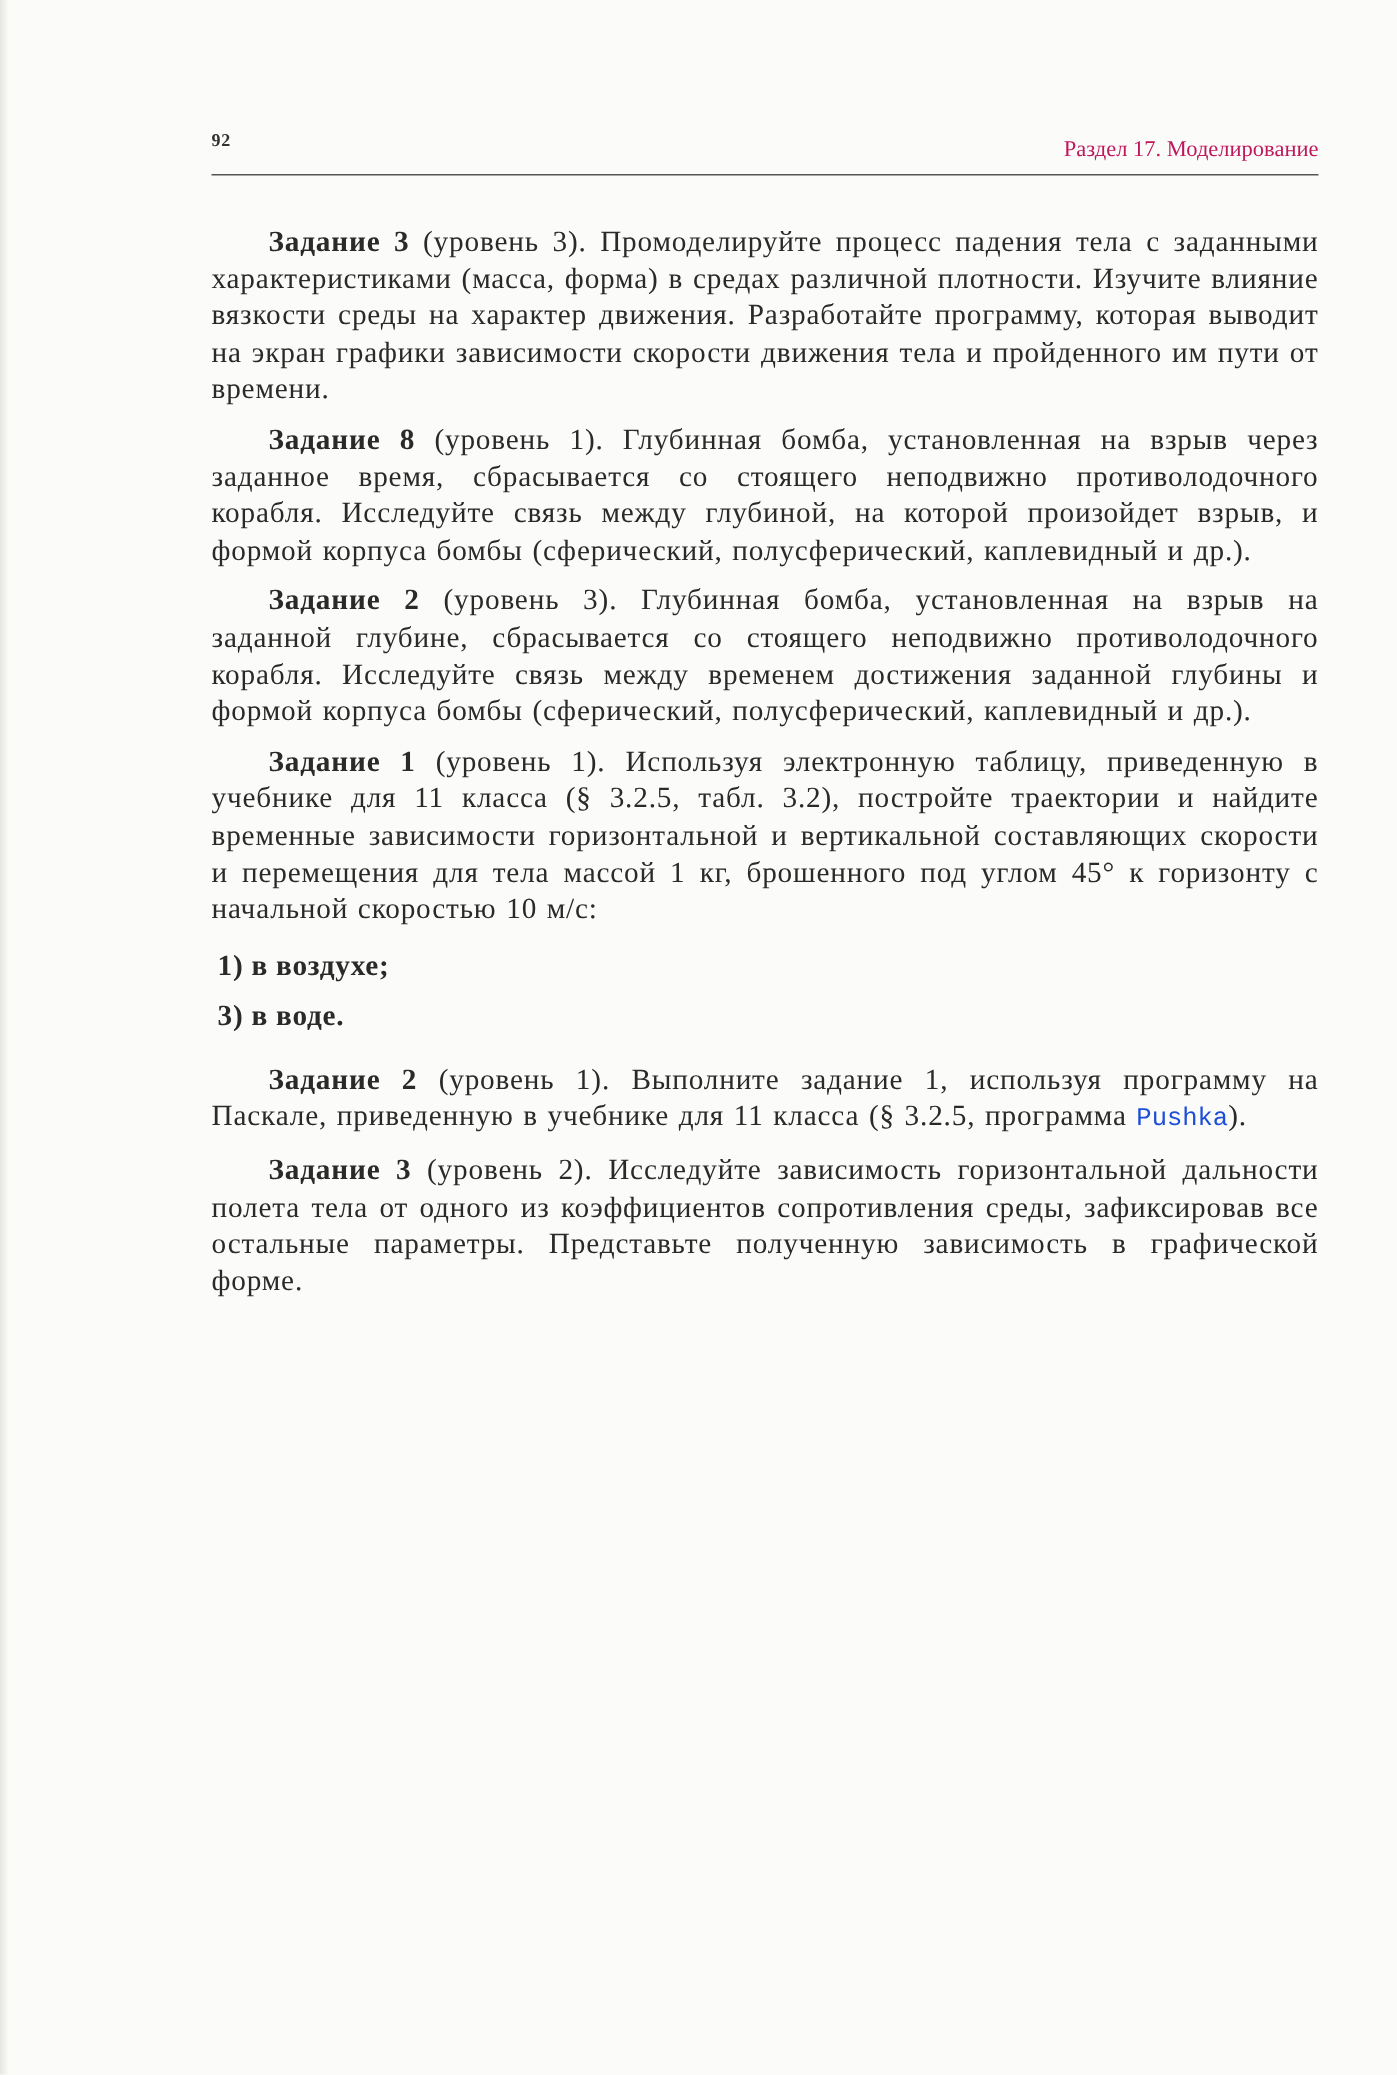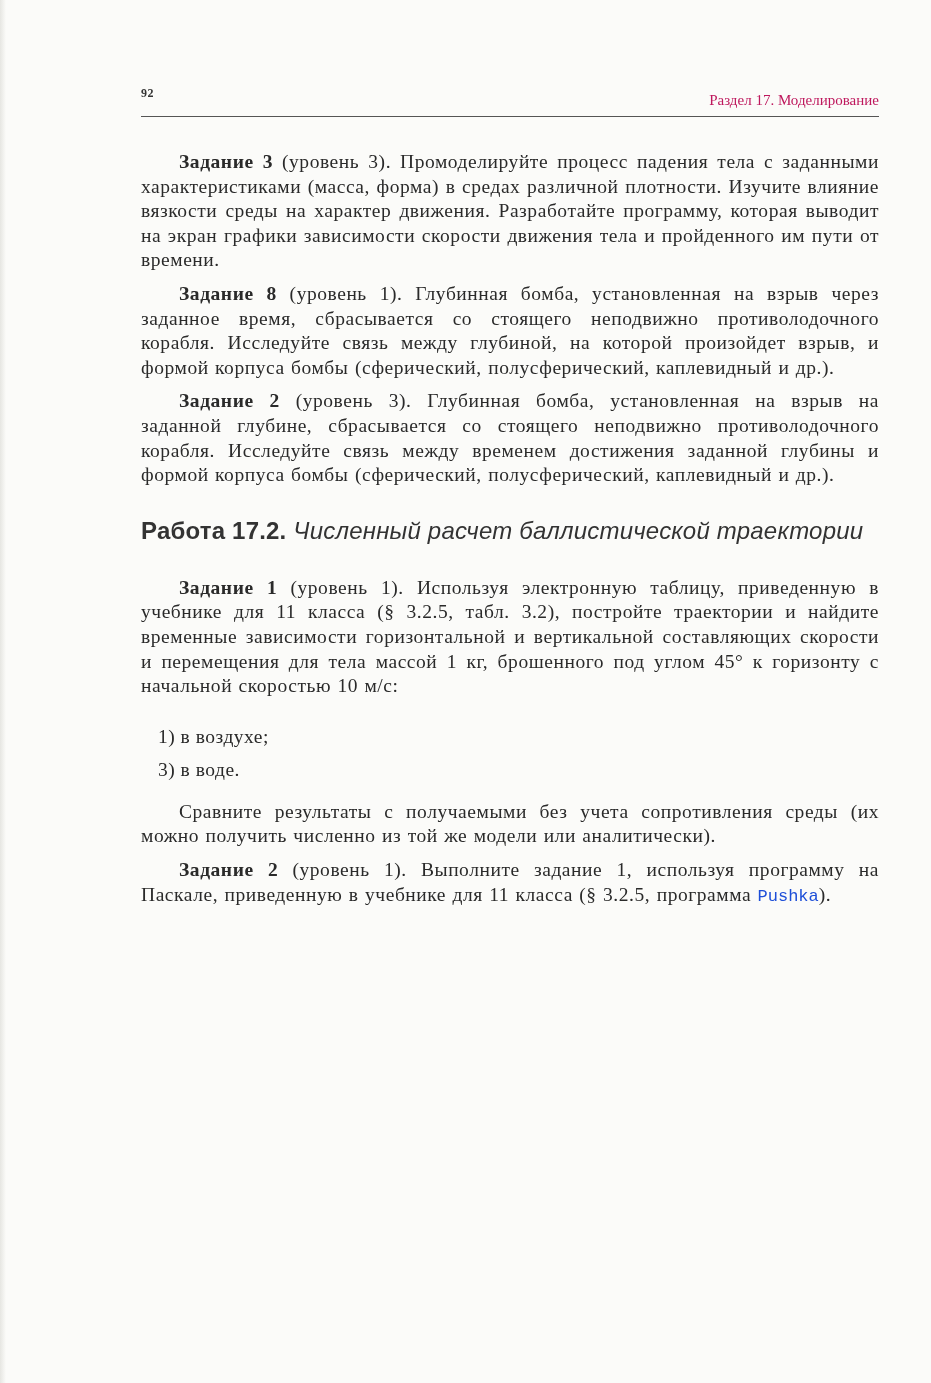--- a/index.html
+++ b/index.html
@@ -16,21 +16,21 @@
   p { margin: 0; font-size: 19.5px; line-height: 24.6px; text-align: justify; text-align-last: left; letter-spacing: 0.55px; word-spacing: 1px; }
   p.indent { text-indent: 38px; }
   .task-label { font-weight: bold; }
   .gap { height: 9px; }
   .section-title {
     font-family: "Liberation Sans", "DejaVu Sans", sans-serif; font-size: 24px; line-height: 30px; color: #333;
     margin-top: 28px; margin-bottom: 21px; letter-spacing: 0.2px;
   }
   .section-title .num { font-weight: bold; }
   .section-title .name { font-style: italic; }
-  ol.list { list-style: none; padding: 0; margin: 17px; }
+  ol.list { list-style: none; padding: 0; margin: 4px; font-weight: bold; }
   ol.list li { font-size: 19.5px; line-height: 24.6px; padding-left: 0; margin: 0 0 9px 0; letter-spacing: 0.5px; }
   .mono { font-family: "Liberation Mono", "DejaVu Sans Mono", monospace; font-size: 17px; color: #1d4ed8; letter-spacing: 0; }
   .goal-label { font-weight: bold; }
 </style>
 </head>
 <body>
 
 <div class="page-edge"></div>
 
 <div class="header">
@@ -42,32 +42,31 @@
 <div class="content">
 
   <p class="indent"><span class="task-label">Задание 3</span><span> (уровень 3). Промоделируйте процесс падения тела с заданными характеристиками (масса, форма) в средах различной плотности. Изучите влияние вязкости среды на характер движения. Разработайте программу, которая выводит на экран графики зависимости скорости движения тела и пройденного им пути от времени.</span></p>
   <div class="gap"></div>
 
   <p class="indent"><span class="task-label">Задание 8</span><span> (уровень 1). Глубинная бомба, установленная на взрыв через заданное время, сбрасывается со стоящего неподвижно противолодочного корабля. Исследуйте связь между глубиной, на которой произойдет взрыв, и формой корпуса бомбы (сферический, полусферический, каплевидный и др.).</span></p>
   <div class="gap"></div>
 
   <p class="indent"><span class="task-label">Задание 2</span><span> (уровень 3). Глубинная бомба, установленная на взрыв на заданной глубине, сбрасывается со стоящего неподвижно противолодочного корабля. Исследуйте связь между временем достижения заданной глубины и формой корпуса бомбы (сферический, полусферический, каплевидный и др.).</span></p>
 
-  <div class="section-title"><span class="num">Работа 17.2.</span> <span class="name">Численный расчет баллистической траектории</span></div>
 
   <div class="gap"></div>
 
   <p class="indent"><span class="task-label">Задание 1</span><span> (уровень 1). Используя электронную таблицу, приведенную в учебнике для 11 класса (§ 3.2.5, табл. 3.2), постройте траектории и найдите временные зависимости горизонтальной и вертикальной составляющих скорости и перемещения для тела массой 1 кг, брошенного под углом 45° к горизонту с начальной скоростью 10 м/с:</span></p>
   <div class="gap"></div>
 
   <ol class="list">
     <li>1) в воздухе;</li>
     <li>3) в воде.</li>
   </ol>
 
-  <p class="indent">Сравните результаты с получаемыми без учета сопротивления среды (их можно получить численно из той же модели или аналитически).</p>
   <div class="gap"></div>
 
   <p class="indent"><span class="task-label">Задание 2</span><span> (уровень 1). Выполните задание 1, используя программу на Паскале, приведенную в учебнике для 11 класса (§ 3.2.5, программа </span><span class="mono">Pushka</span><span>).</span></p>
   <div class="gap"></div>
 
+  <p class="indent"><span class="task-label">Задание 3</span><span> (уровень 2). Исследуйте зависимость горизонтальной дальности полета тела от одного из коэффициентов сопротивления среды, зафиксировав все остальные параметры. Представьте полученную зависимость в графической форме.</span></p>
 
 </div>
 
 </body></html>

